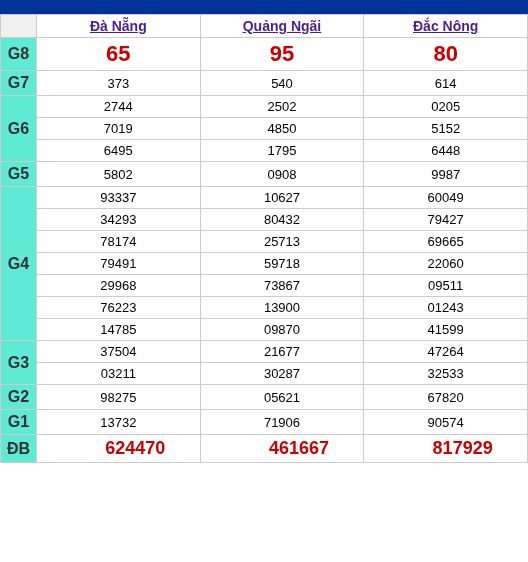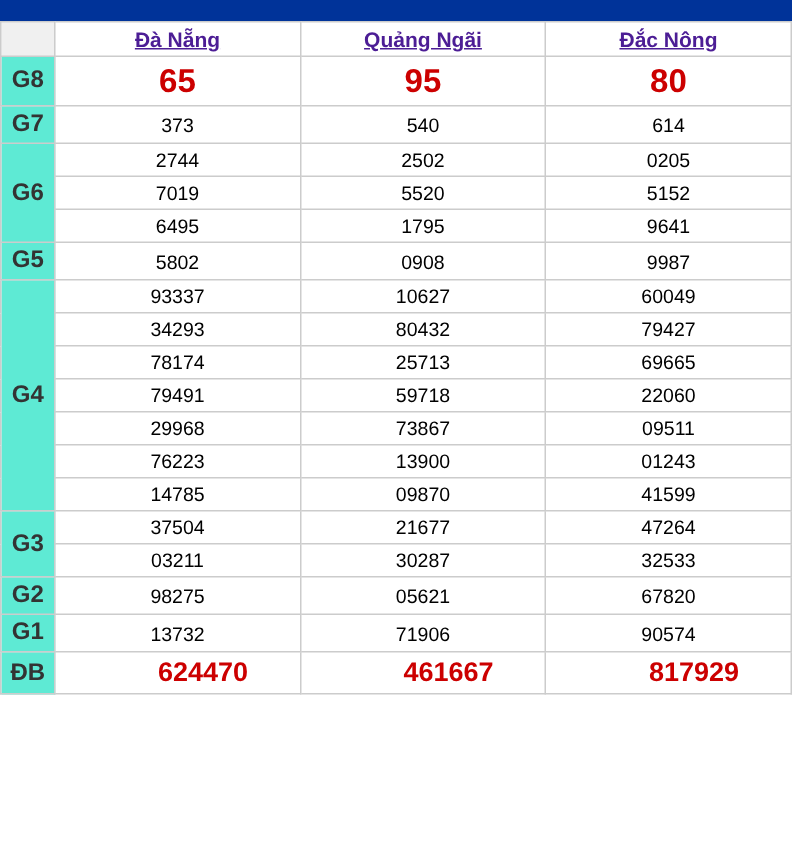--- a/index.html
+++ b/index.html
@@ -100,27 +100,27 @@
         <td>614</td>
       </tr>
       <tr>
         <td class="label-cell" rowspan="3">G6</td>
         <td>2744</td>
         <td>2502</td>
         <td>0205</td>
       </tr>
       <tr>
         <td>7019</td>
-        <td>5520</td>
+        <td>4850</td>
         <td>5152</td>
       </tr>
       <tr>
         <td>6495</td>
         <td>1795</td>
-        <td>9641</td>
+        <td>6448</td>
       </tr>
       <tr>
         <td class="label-cell">G5</td>
         <td>5802</td>
         <td>0908</td>
         <td>9987</td>
       </tr>
       <tr>
         <td class="label-cell" rowspan="7">G4</td>
         <td>93337</td>

